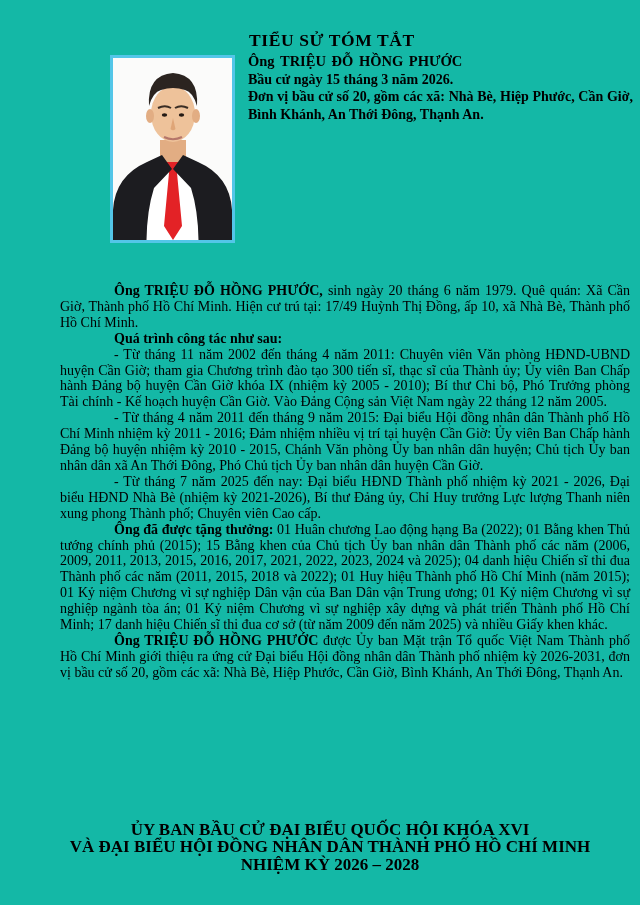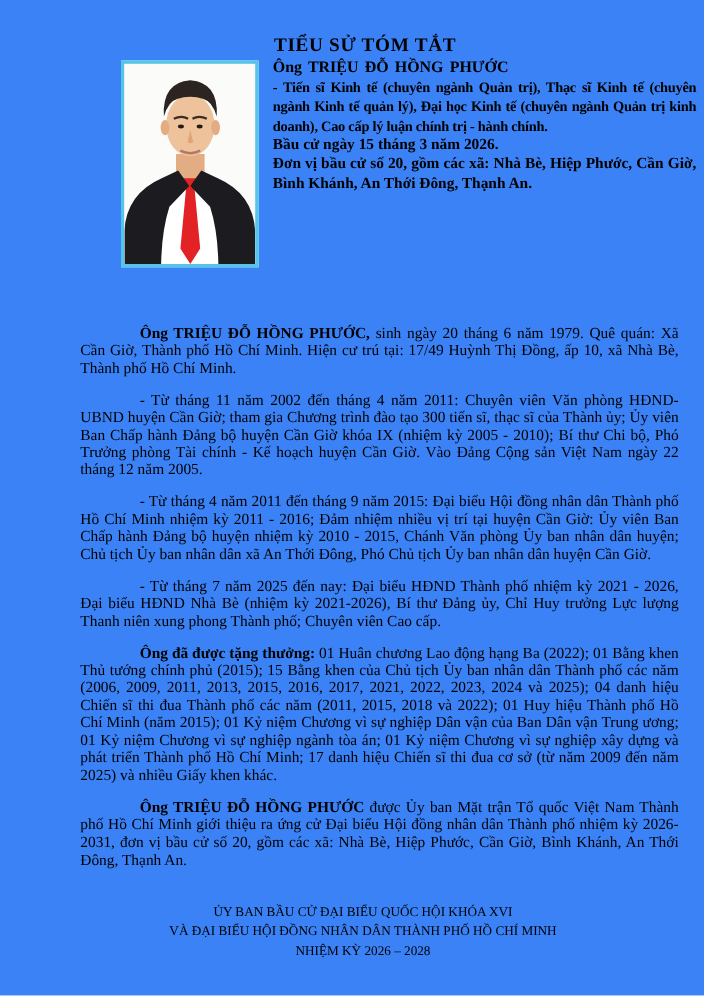--- a/index.html
+++ b/index.html
@@ -1,20 +1,20 @@
 <!DOCTYPE html>
 <html><head>
 <meta charset="utf-8">
 <style>
   html,body{margin:0;padding:0;background:#ffffff;}
   .page{
     position:relative;
     width:640px;
     height:905px;
-    background:#3b82f6;
+    background:#14b8a6;
     font-family:"Liberation Serif","DejaVu Serif",serif;
     color:#000;
     overflow:hidden;
   }
   .doc-title{
     position:absolute;
     left:249px;
     top:30px;
     font-size:17.5px;
     font-weight:bold;
@@ -54,30 +54,30 @@
   }
   .body-text{
     position:absolute;
     left:60px;
     top:283px;
     width:570px;
     font-size:14px;
     line-height:15.9px;
     text-align:justify;
   }
-  .body-text p{margin:13px;text-indent:54px;}
+  .body-text p{margin:0;text-indent:54px;}
   .bold{font-weight:bold;}
   .footer{
     position:absolute;
     left:50px;
     top:821px;
     width:560px;
     text-align:center;
-    font-weight:normal;
-    font-size:12px;
+    font-weight:bold;
+    font-size:17px;
     line-height:17.3px;
   }
   .footer div{white-space:nowrap;}
 </style>
 </head>
 <body>
 
 <div class="page">
 
   <div class="doc-title">TIỂU SỬ TÓM TẮT</div>
@@ -110,27 +110,27 @@
       <path d="M52.5 104 L67.5 104 L64 115 L69 168 L60 182 L51 168 L56 115 Z" fill="#e32226"></path>
 
       <path d="M0 182 L0 152 Q2 118 34 104 L49 97 L59 111 L41 130 Q34 152 33.5 182 Z" fill="#1c1c20"></path>
 
       <path d="M119 182 L119 152 Q117 118 85 104 L70 97 L60 111 L78 130 Q85 152 85.5 182 Z" fill="#1c1c20"></path>
     </svg>
   </div>
 
   <div class="right-col">
     <p class="rc-name">Ông TRIỆU ĐỖ HỒNG PHƯỚC</p>
-    <p class="rc-condensed">- Tiến sĩ Kinh tế (chuyên ngành Quản trị), Thạc sĩ Kinh tế (chuyên ngành Kinh tế quản lý), Đại học Kinh tế (chuyên ngành Quản trị kinh doanh), Cao cấp lý luận chính trị - hành chính.</p>
     <p>Bầu cử ngày 15 tháng 3 năm 2026.</p>
     <p>Đơn vị bầu cử số 20, gồm các xã: Nhà Bè, Hiệp Phước, Cần Giờ, Bình Khánh, An Thới Đông, Thạnh An.</p>
   </div>
 
   <div class="body-text">
     <p><b>Ông TRIỆU ĐỖ HỒNG PHƯỚC,</b><span> sinh ngày 20 tháng 6 năm 1979. Quê quán: Xã Cần Giờ, Thành phố Hồ Chí Minh. Hiện cư trú tại: 17/49 Huỳnh Thị Đồng, ấp 10, xã Nhà Bè, Thành phố Hồ Chí Minh.</span></p>
+    <p class="bold">Quá trình công tác như sau:</p>
     <p>- Từ tháng 11 năm 2002 đến tháng 4 năm 2011: Chuyên viên Văn phòng HĐND-UBND huyện Cần Giờ; tham gia Chương trình đào tạo 300 tiến sĩ, thạc sĩ của Thành ủy; Ủy viên Ban Chấp hành Đảng bộ huyện Cần Giờ khóa IX (nhiệm kỳ 2005 - 2010); Bí thư Chi bộ, Phó Trưởng phòng Tài chính - Kế hoạch huyện Cần Giờ. Vào Đảng Cộng sản Việt Nam ngày 22 tháng 12 năm 2005.</p>
     <p>- Từ tháng 4 năm 2011 đến tháng 9 năm 2015: Đại biểu Hội đồng nhân dân Thành phố Hồ Chí Minh nhiệm kỳ 2011 - 2016; Đảm nhiệm nhiều vị trí tại huyện Cần Giờ: Ủy viên Ban Chấp hành Đảng bộ huyện nhiệm kỳ 2010 - 2015, Chánh Văn phòng Ủy ban nhân dân huyện; Chủ tịch Ủy ban nhân dân xã An Thới Đông, Phó Chủ tịch Ủy ban nhân dân huyện Cần Giờ.</p>
     <p>- Từ tháng 7 năm 2025 đến nay: Đại biểu HĐND Thành phố nhiệm kỳ 2021 - 2026, Đại biểu HĐND Nhà Bè (nhiệm kỳ 2021-2026), Bí thư Đảng ủy, Chỉ Huy trưởng Lực lượng Thanh niên xung phong Thành phố; Chuyên viên Cao cấp.</p>
     <p><b>Ông đã được tặng thưởng:</b><span> 01 Huân chương Lao động hạng Ba (2022); 01 Bằng khen Thủ tướng chính phủ (2015); 15 Bằng khen của Chủ tịch Ủy ban nhân dân Thành phố các năm (2006, 2009, 2011, 2013, 2015, 2016, 2017, 2021, 2022, 2023, 2024 và 2025); 04 danh hiệu Chiến sĩ thi đua Thành phố các năm (2011, 2015, 2018 và 2022); 01 Huy hiệu Thành phố Hồ Chí Minh (năm 2015); 01 Kỷ niệm Chương vì sự nghiệp Dân vận của Ban Dân vận Trung ương; 01 Kỷ niệm Chương vì sự nghiệp ngành tòa án; 01 Kỷ niệm Chương vì sự nghiệp xây dựng và phát triển Thành phố Hồ Chí Minh; 17 danh hiệu Chiến sĩ thi đua cơ sở (từ năm 2009 đến năm 2025) và nhiều Giấy khen khác.</span></p>
     <p><b>Ông TRIỆU ĐỖ HỒNG PHƯỚC</b><span> được Ủy ban Mặt trận Tổ quốc Việt Nam Thành phố Hồ Chí Minh giới thiệu ra ứng cử Đại biểu Hội đồng nhân dân Thành phố nhiệm kỳ 2026-2031, đơn vị bầu cử số 20, gồm các xã: Nhà Bè, Hiệp Phước, Cần Giờ, Bình Khánh, An Thới Đông, Thạnh An.</span></p>
   </div>
 
   <div class="footer">
     <div>ỦY BAN BẦU CỬ ĐẠI BIỂU QUỐC HỘI KHÓA XVI</div>
     <div>VÀ ĐẠI BIỂU HỘI ĐỒNG NHÂN DÂN THÀNH PHỐ HỒ CHÍ MINH</div>

